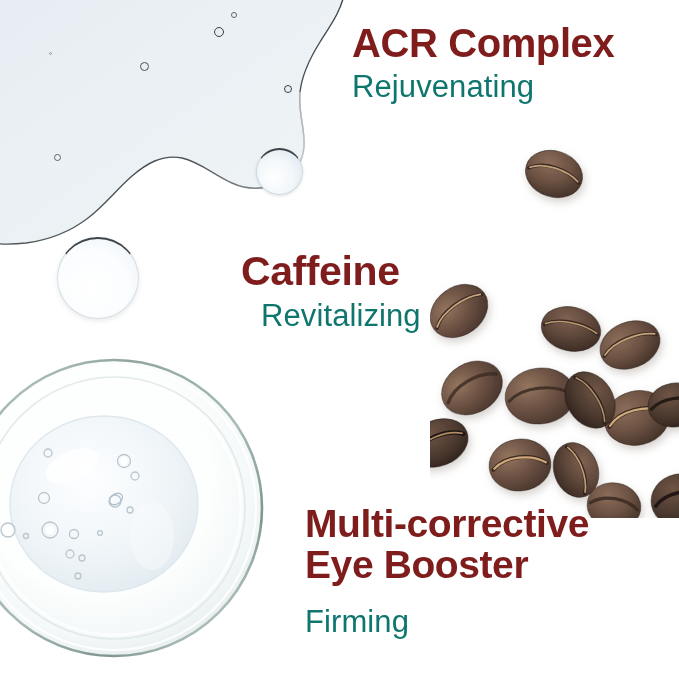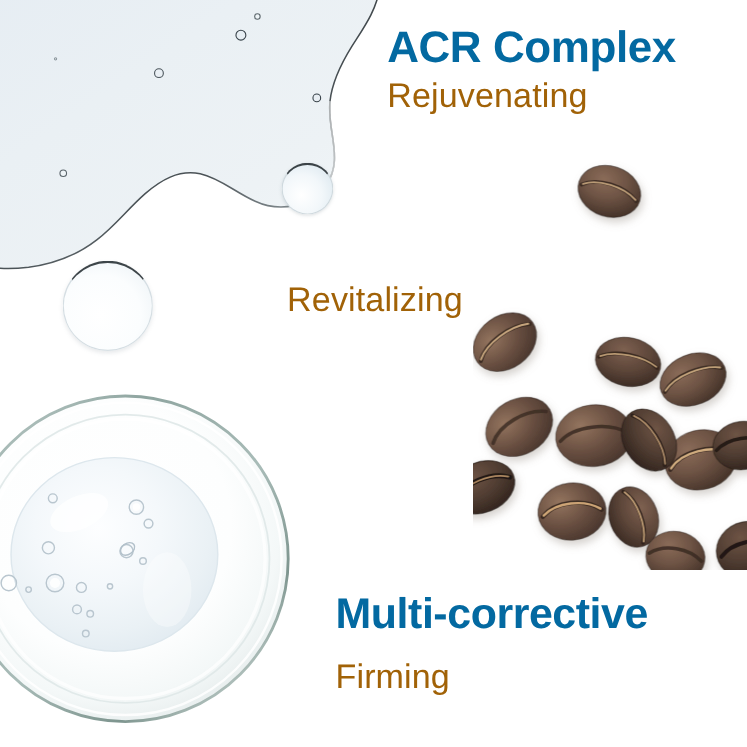--- a/index.html
+++ b/index.html
@@ -64,44 +64,44 @@
   .beans {
     position: absolute;
     left: 430px; top: 118px;
     width: 260px; height: 400px;
     pointer-events: none;
   }
 
   
   .txt-block { position: absolute; }
   .title {
-    color: #0369a1;
+    color: #7f1d1d;
     font-weight: bold;
     letter-spacing: -0.4px;
     line-height: 1.06;
     white-space: nowrap;
   }
   .subtitle {
-    color: #a16207;
+    color: #0f766e;
     font-weight: 300;
     letter-spacing: 0.1px;
     line-height: 1.1;
     white-space: nowrap;
   }
 
   #blk-acr       { left: 352px; top: 22px; }
   #blk-acr .title    { font-size: 40px; }
   #blk-acr .subtitle { font-size: 31px; margin-top: 6px; }
 
   #blk-caf       { left: 241px; top: 250px; }
   #blk-caf .title    { font-size: 41px; }
   #blk-caf .subtitle { font-size: 31px; margin-top: 6px; margin-left: 20px; }
 
   #blk-eye       { left: 305px; top: 503px; }
-  #blk-eye .title    { font-size: 39px; margin-top: 35px; }
+  #blk-eye .title    { font-size: 39px; }
   #blk-eye .subtitle { font-size: 31px; margin-top: 19px; }
 </style>
 </head>
 <body>
 
 <div id="stage">
 
   <div class="spill-wrap">
     <svg width="360" height="250" viewBox="0 0 360 250">
       <defs>
@@ -345,21 +345,23 @@
       </g>
     </svg>
   </div>
 
   <div class="txt-block" id="blk-acr">
     <div class="title">ACR Complex</div>
     <div class="subtitle">Rejuvenating</div>
   </div>
 
   <div class="txt-block" id="blk-caf">
+    <div class="title">Caffeine</div>
     <div class="subtitle">Revitalizing</div>
   </div>
 
   <div class="txt-block" id="blk-eye">
     <div class="title">Multi-corrective</div>
+    <div class="title">Eye Booster</div>
     <div class="subtitle">Firming</div>
   </div>
 
 </div>
 
 </body></html>

